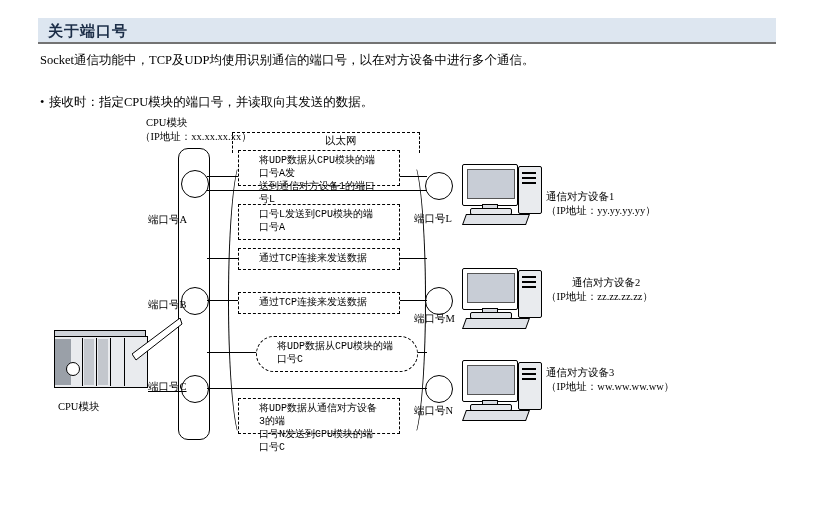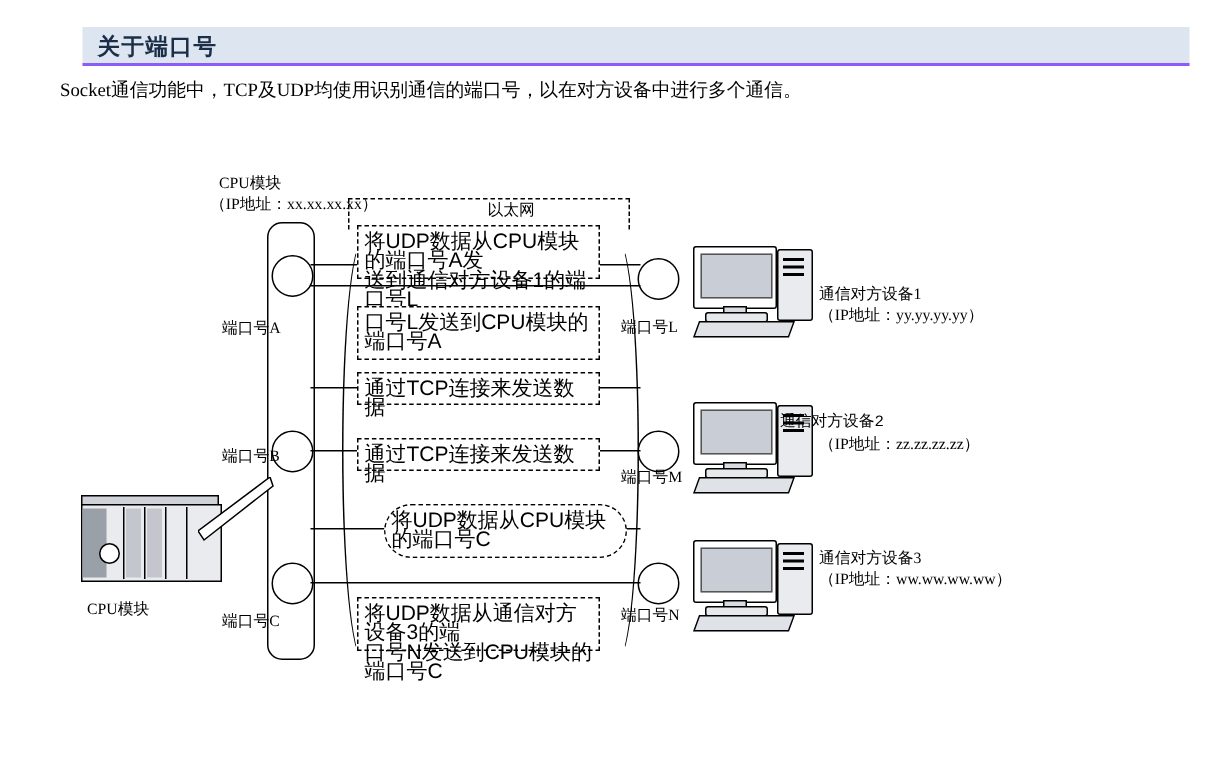--- a/index.html
+++ b/index.html
@@ -11,23 +11,22 @@
     color:#000;
     position:relative;
     overflow:hidden;
   }
   .page{position:relative;width:814px;height:506px;}
 
   
   .title-bar{
     position:absolute;left:38px;top:18px;width:738px;height:26px;
     background:#dde6f0;
-    border-bottom:2px solid #8b5cf6;
+    border-bottom:2px solid #737373;
     box-sizing:border-box;
-    margin-left:17px;
   }
   .title-bar .title-text{
     position:absolute;left:10px;top:4px;
     font-size:15px;font-weight:bold;color:#1b2d47;
     letter-spacing:1px;
   }
 
   
   .para{
     position:absolute;
@@ -71,24 +70,24 @@
   .eth-box{
     position:absolute;left:232px;top:132px;width:186px;height:20px;
     border:1px dashed #000;border-bottom:none;
   }
 
   
   .callout{
     position:absolute;
     border:1px dashed #000;
     background:#fff;
-    font-family:Liberation Sans, sans-serif;
-    font-size:14px;
+    font-family:Liberation Mono, monospace;
+    font-size:10px;
     line-height:13px;
-    padding:3px 4px;
+    padding:3px 20px;
     box-sizing:border-box;
     color:#000;
   }
 
   
   .hline{position:absolute;height:0;border-top:1px solid #000;}
 
   
   .bracket{
     position:absolute;left:228px;top:160px;width:26px;height:278px;
@@ -155,20 +154,23 @@
 </head>
 <body>
 
 <div class="page">
 
   <div class="title-bar">
     <div class="title-text">关于端口号</div>
   </div>
 
   <div class="para p1">Socket通信功能中，TCP及UDP均使用识别通信的端口号，以在对方设备中进行多个通信。</div>
+  <div class="para p3">
+    <span class="bullet">•</span><span>接收时：指定CPU模块的端口号，并读取向其发送的数据。</span>
+  </div>
 
   <div>
 
     <div class="lbl" style="left:146px;top:116px;">CPU模块</div>
     <div class="lbl" style="left:140px;top:130px;">（IP地址：xx.xx.xx.xx）</div>
 
     <div class="eth-box"></div>
     <div class="lbl" style="left:322px;top:134px;background:#fff;padding:0 3px;">以太网</div>
 
     <div class="cpu-rect"></div>
@@ -229,25 +231,25 @@
           <div class="screen"></div>
         </div>
       <div class="mstand"></div>
       <div class="mbase"></div>
       <div class="tower"></div>
       <div class="tslot" style="top:8px;"></div>
       <div class="tslot" style="top:13px;"></div>
       <div class="tslot" style="top:18px;"></div>
       <div class="kb"></div>
     </div>
-    <div class="lbl" style="left:520px;top:276px;font-family:Liberation Mono, monospace;">通信对方设备2</div>
+    <div class="lbl" style="left:572px;top:276px;">通信对方设备2</div>
     <div class="lbl" style="left:546px;top:290px;">（IP地址：zz.zz.zz.zz）</div>
 
     <div class="port" style="left:181px;top:375px;"></div>
-    <div class="lbl" style="left:148px;top:408px;">端口号C</div>
+    <div class="lbl" style="left:148px;top:380px;text-decoration:underline;">端口号C</div>
 
     <div class="rport" style="left:425px;top:375px;"></div>
     <div class="lbl" style="left:414px;top:404px;">端口号N</div>
 
     <div class="hline" style="left:207px;top:352px;width:220px;"></div>
     <div class="hline" style="left:207px;top:388px;width:220px;"></div>
 
     <div class="callout" style="left:256px;top:336px;width:162px;height:36px;border-radius:18px;">
       <div>将UDP数据从CPU模块的端口号C</div>
     </div>

